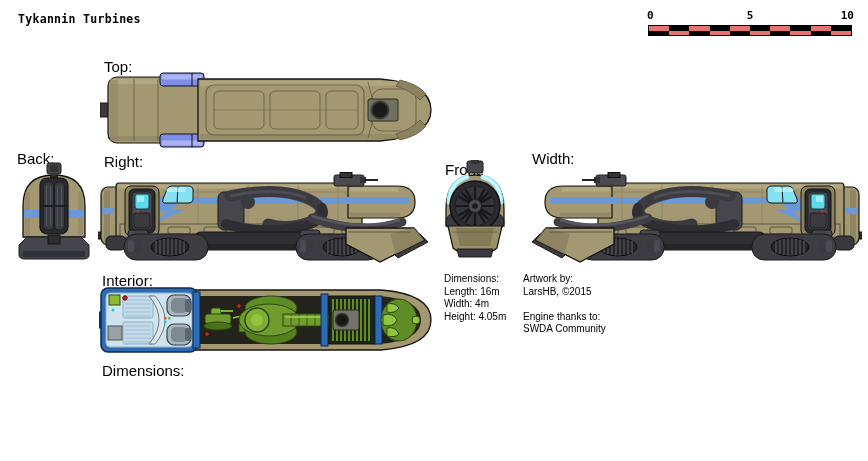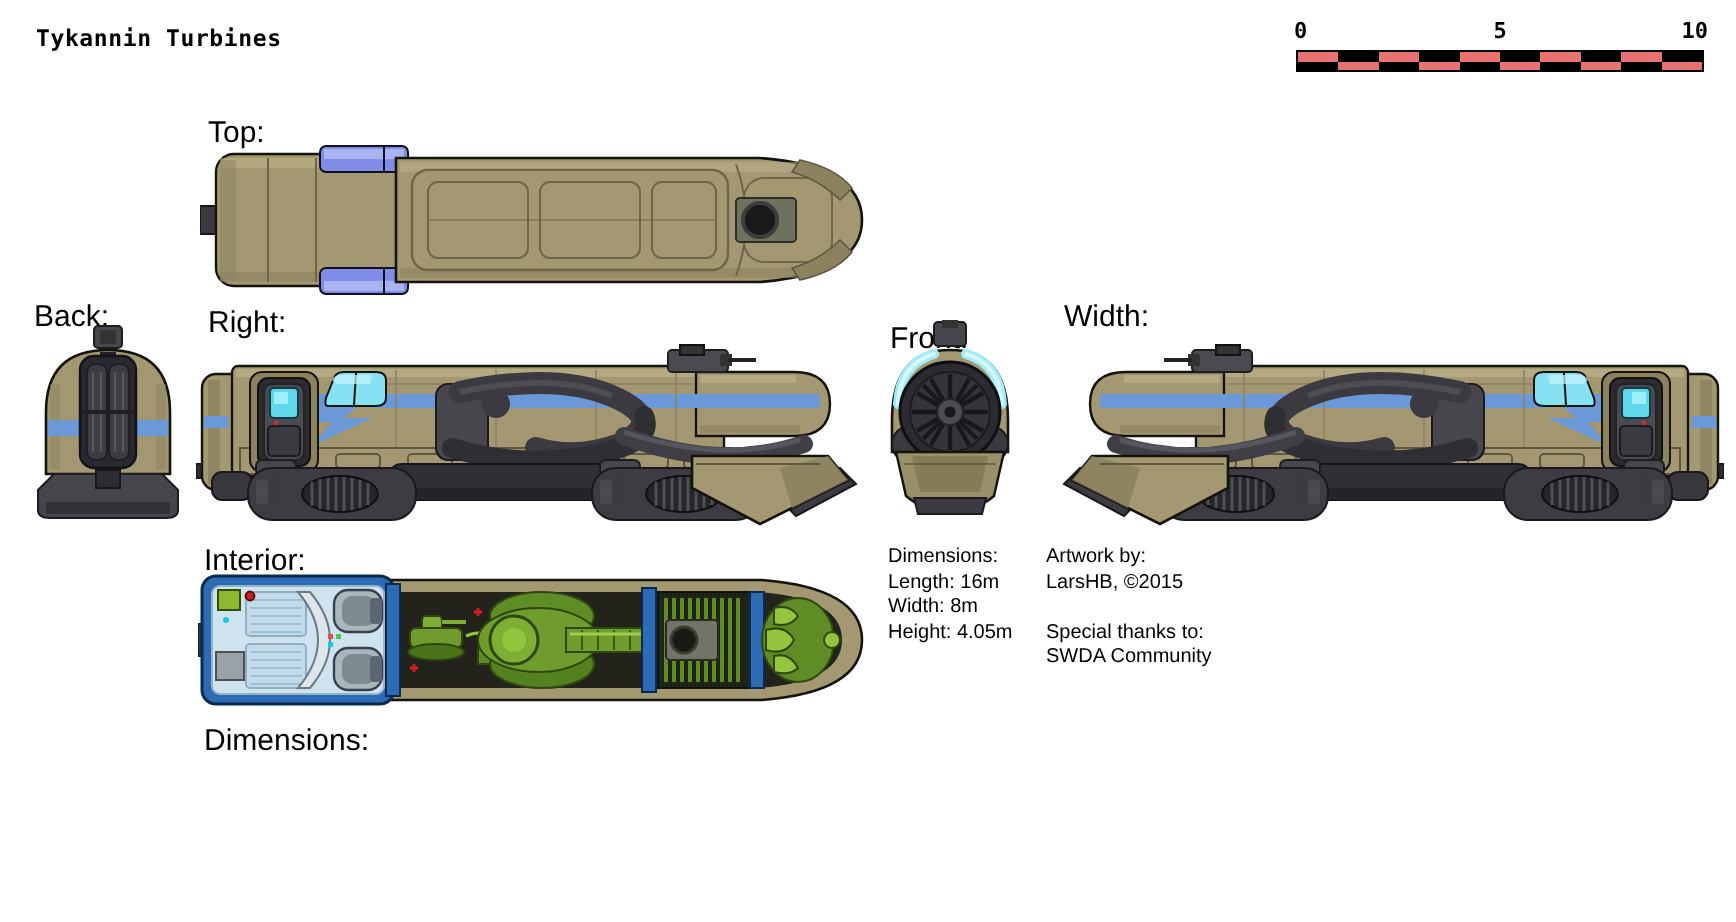--- a/index.html
+++ b/index.html
@@ -443,24 +443,24 @@
 
   <svg class="art" style="left:100px;top:376px" width="300" height="84" viewBox="0 0 300 84">
     <use href="#claw" x="14" y="6" width="96" height="74"></use>
     <use href="#capsule" x="118" y="10" width="88" height="64"></use>
     <use href="#claw" x="202" y="6" width="96" height="74"></use>
   </svg>
 
   <div class="info-col" style="left:444px;top:273px">
     <div>Dimensions:</div>
     <div>Length: 16m</div>
-    <div>Width: 8m</div>
+    <div>Width: 4m</div>
     <div>Height: 4.05m</div>
   </div>
   <div class="info-col" style="left:523px;top:273px">
     <div>Artwork by:</div>
     <div>LarsHB, ©2015</div>
     <div class="sp"></div>
-    <div>Special thanks to:</div>
+    <div>Engine thanks to:</div>
     <div>SWDA Community</div>
   </div>
 
 </div>
 
 </body></html>

